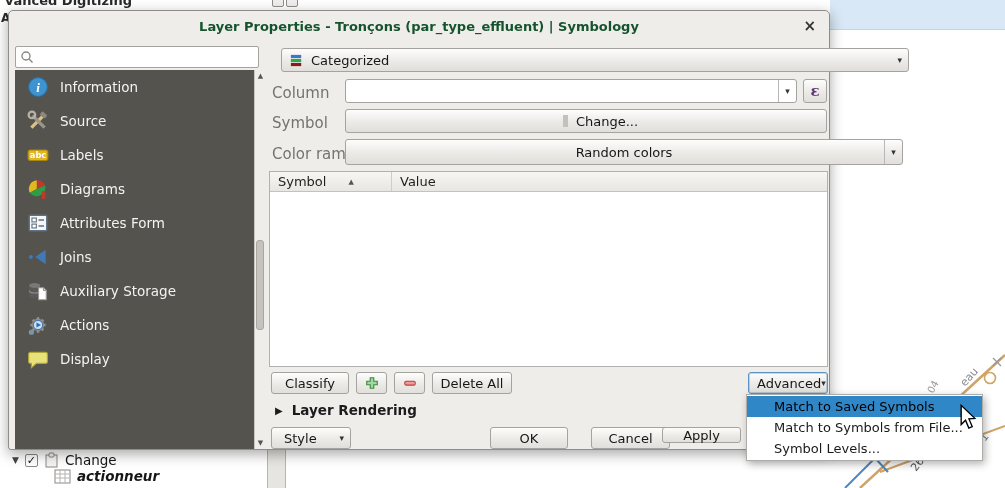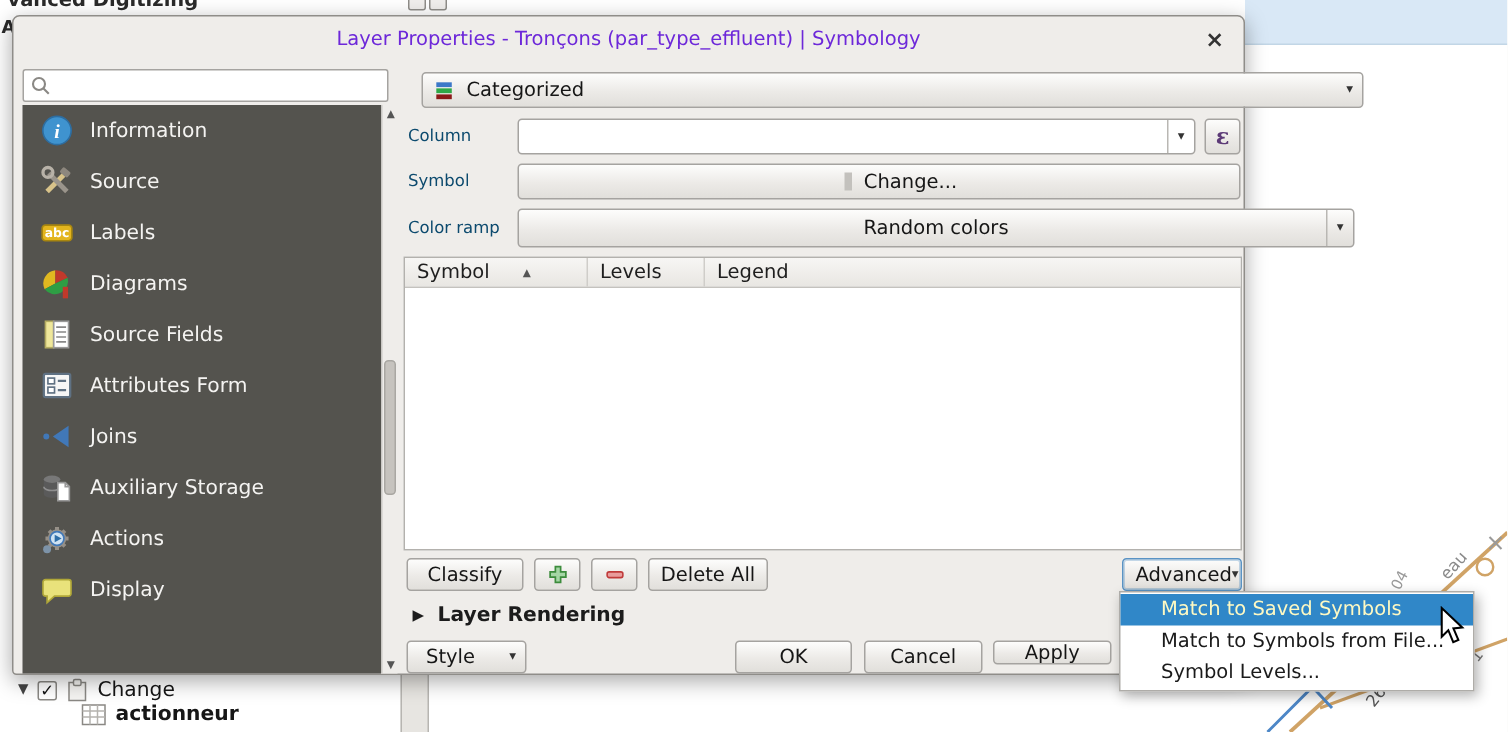--- a/index.html
+++ b/index.html
@@ -13,42 +13,42 @@
   .bg-panel-title { position:absolute; left:5px; top:-7px; font-weight:bold; font-size:13px; color:#2a2a2a; white-space:nowrap; }
   .bg-win-btn { position:absolute; top:-4px; width:12px; height:11px; border:1px solid #8f8d89; background:#f0eeec; border-radius:2px; }
   .bg-left-frag { position:absolute; left:1px; top:11px; font-weight:bold; font-size:12px; color:#2a2a2a; }
   .map-top-strip { position:absolute; left:830px; top:0; width:175px; height:30px; background:#d9e8f6; border-bottom:1px solid #c2d6e6; }
   .panel-scroll-strip { position:absolute; left:267px; top:450px; width:19px; height:38px; background:#e7e5e1; border-left:1px solid #b7b5b1; border-right:1px solid #b7b5b1; }
   
   .layer-row { position:absolute; display:flex; align-items:center; gap:6px; }
   .tree-arrow { font-size:9px; color:#444; }
   .checkbox { width:13px; height:13px; background:#fff; border:1px solid #8a8884; border-radius:2px; font-size:11px; line-height:11px; text-align:center; color:#111; }
   .layer-label { font-size:13.5px; color:#161616; }
-  .layer-label.bold { font-weight:bold; }
+  .layer-label.bold { font-weight:bold;font-style:italic; }
   
   #dialog {
     position:absolute; left:8px; top:10px; width:822px; height:440px;
     background:#efedea; border:1px solid #8f8d89; border-radius:5px 5px 3px 3px;
     box-shadow:0 4px 14px rgba(0,0,0,.35); z-index:10;
   }
   .titlebar { position:absolute; left:0; top:0; width:100%; height:30px; display:flex; align-items:center; justify-content:center; }
-  .title-text { font-weight:normal; font-size:13px; color:#6d28d9; }
+  .title-text { font-weight:bold; font-size:13px; color:#14532d; }
   .close-btn { position:absolute; right:13px; top:6px; font-size:15px; font-weight:bold; color:#333; cursor:default; }
   
   .search-box { position:absolute; left:6px; top:35px; width:244px; height:22px; background:#fff; border:1px solid #a5a3a0; border-radius:2px; display:flex; align-items:center; padding-left:4px; }
   .search-box input { border:none; outline:none; flex:1; height:18px; font-size:12px; background:transparent; }
   .sidebar { position:absolute; left:6px; top:59px; width:239px; height:379px; background:#54534e; overflow:hidden; }
   .side-item { position:relative; height:34px; display:flex; align-items:center; gap:11px; padding-left:12px; color:#f4f3f1; font-size:13.5px; }
   .side-item.selected { background:#eeebe5; color:#2c2c2c; }
   .side-icon { width:22px; height:22px; flex:0 0 22px; }
   .side-scroll { position:absolute; left:245px; top:59px; width:11px; height:379px; background:#efedea; border-left:1px solid #c9c7c3; }
   .scroll-arrow { position:absolute; left:0; width:11px; text-align:center; font-size:7px; color:#555; }
   .scroll-thumb { position:absolute; left:1px; width:8px; background:#c6c3be; border:1px solid #a9a7a2; border-radius:3px; }
   
-  .label { position:absolute; font-size:11px; color:#0c4a6e; }
+  .label { position:absolute; font-size:15px; color:#737373; }
   .combo, .btn {
     position:absolute; display:flex; align-items:center; justify-content:center;
     background:linear-gradient(#fdfdfc,#eceae7 55%,#e1dfdb);
     border:1px solid #a5a3a0; border-radius:3px; font-size:13px; color:#161616;
   }
   .combo { justify-content:flex-start; padding-left:7px; }
   .combo .arrow, .btn .arrow { margin-left:auto; margin-right:6px; font-size:9px; color:#333; }
   .combo-white { background:#fff; }
   .arrow-sep { position:absolute; right:0; top:0; bottom:0; width:18px; border-left:1px solid #b9b7b3; display:flex; align-items:center; justify-content:center; font-size:9px; color:#333; }
   .eps-btn { font-family:"DejaVu Serif",serif; font-size:15px; color:#5c3a77; font-weight:bold; }
@@ -58,21 +58,21 @@
   .th { display:flex; align-items:center; padding-left:8px; border-right:1px solid #cfcdc9; }
   .th:last-child { border-right:none; }
   .sort-ind { font-size:7px; margin-left:22px; color:#555; }
   .btn .icon-svg { display:block; }
   .advanced-btn { border-color:#5a93c4; box-shadow:0 0 0 1px rgba(90,147,196,.35) inset; }
   .collapser { position:absolute; left:266px; top:391px; display:flex; align-items:center; gap:9px; font-weight:bold; font-size:13.5px; color:#1c1c1c; }
   .collapser .tri { font-size:10px; }
   
   #adv-menu { position:absolute; left:746px; top:394px; width:237px; background:#fff; border:1px solid #aeaca8; box-shadow:2px 3px 8px rgba(0,0,0,.3); z-index:30; padding:1px 0; }
   .menu-item { height:21px; display:flex; align-items:center; padding-left:27px; font-size:13px; color:#1a1a1a; }
-  .menu-item.highlight { background:#3087c8; color:#fef9c3; }
+  .menu-item.highlight { background:#3087c8; color:#000000; }
   
   #map-svg { position:absolute; left:830px; top:330px; z-index:5; }
   #cursor { position:absolute; left:959px; top:404px; z-index:40; }
 </style>
 </head>
 <body>
 
 <div id="screen">
 
   <div class="bg-panel-title">vanced Digitizing</div>
@@ -162,28 +162,20 @@
         <svg class="side-icon" viewBox="0 0 20 20">
           <path d="M9 2 A 8 8 0 0 0 2.5 13.5 L9 10 Z" fill="#e0b820"></path>
           <path d="M9 2 L9 10 L16.5 6.5 A 8 8 0 0 0 9 2 Z" fill="#c0392b"></path>
           <path d="M16.5 6.5 L9 10 L2.5 13.5 A 8 8 0 0 0 16.5 6.5 Z" fill="#2e9e44"></path>
           <rect x="13.5" y="12" width="3.2" height="7" fill="#c0392b"></rect>
         </svg>
         <span>Diagrams</span>
       </div>
       <div class="side-item">
         <svg class="side-icon" viewBox="0 0 20 20">
-          <rect x="3" y="2" width="5" height="16" fill="#efe79a" stroke="#b5ad62"></rect>
-          <rect x="8" y="2" width="9" height="16" fill="#fff" stroke="#999"></rect>
-          <path d="M9.5 5.5h6 M9.5 8.5h6 M9.5 11.5h6 M9.5 14.5h6" stroke="#888"></path>
-        </svg>
-        <span>Source Fields</span>
-      </div>
-      <div class="side-item">
-        <svg class="side-icon" viewBox="0 0 20 20">
           <rect x="2" y="3" width="16" height="14" rx="1" fill="#f6f6f6" stroke="#5f7183" stroke-width="1.4"></rect>
           <rect x="4.5" y="5.5" width="4" height="3.5" fill="#fff" stroke="#5f7183"></rect>
           <rect x="4.5" y="11" width="4" height="3.5" fill="#fff" stroke="#5f7183"></rect>
           <path d="M10.5 7.2h5 M10.5 12.8h5" stroke="#5f7183" stroke-width="1.4"></path>
         </svg>
         <span>Attributes Form</span>
       </div>
       <div class="side-item">
         <svg class="side-icon" viewBox="0 0 20 20">
           <circle cx="3.5" cy="10" r="1.8" fill="#4178b8"></circle>
@@ -258,24 +250,21 @@
       <div class="arrow-sep">▾</div>
     </div>
 
     <div class="table">
       <div class="thead">
         <div class="th" style="width:122px;">
           <span>Symbol</span>
           <span class="sort-ind">▲</span>
         </div>
         <div class="th" style="width:78px;">
-          <span>Levels</span>
-        </div>
-        <div class="th" style="flex:1;">
-          <span>Legend</span>
+          <span>Value</span>
         </div>
       </div>
       <div style="height:175px;"></div>
     </div>
 
     <div class="btn" style="left:262px; top:361px; width:78px; height:22px;align-items:center;">
       <span>Classify</span>
     </div>
     <div class="btn" style="left:347px; top:361px; width:31px; height:22px;">
       <svg class="icon-svg" width="14" height="14" viewBox="0 0 16 16">
@@ -300,21 +289,21 @@
       <span>Layer Rendering</span>
     </div>
 
     <div class="btn" style="left:262px; top:416px; width:80px; height:22px; padding-left:12px; justify-content:flex-start;">
       <span>Style</span>
       <span class="arrow">▾</span>
     </div>
     <div class="btn" style="left:481px; top:416px; width:78px; height:22px;">
       <span>OK</span>
     </div>
-    <div class="btn" style="left:567px; top:416px; width:79px; height:22px;">
+    <div class="btn" style="left:582px; top:416px; width:79px; height:22px;">
       <span>Cancel</span>
     </div>
     <div class="btn" style="left:653px; top:416px; width:79px; height:16px;">
       <span>Apply</span>
     </div>
   </div>
 
   <div id="adv-menu">
     <div class="menu-item highlight">
       <span>Match to Saved Symbols</span>

